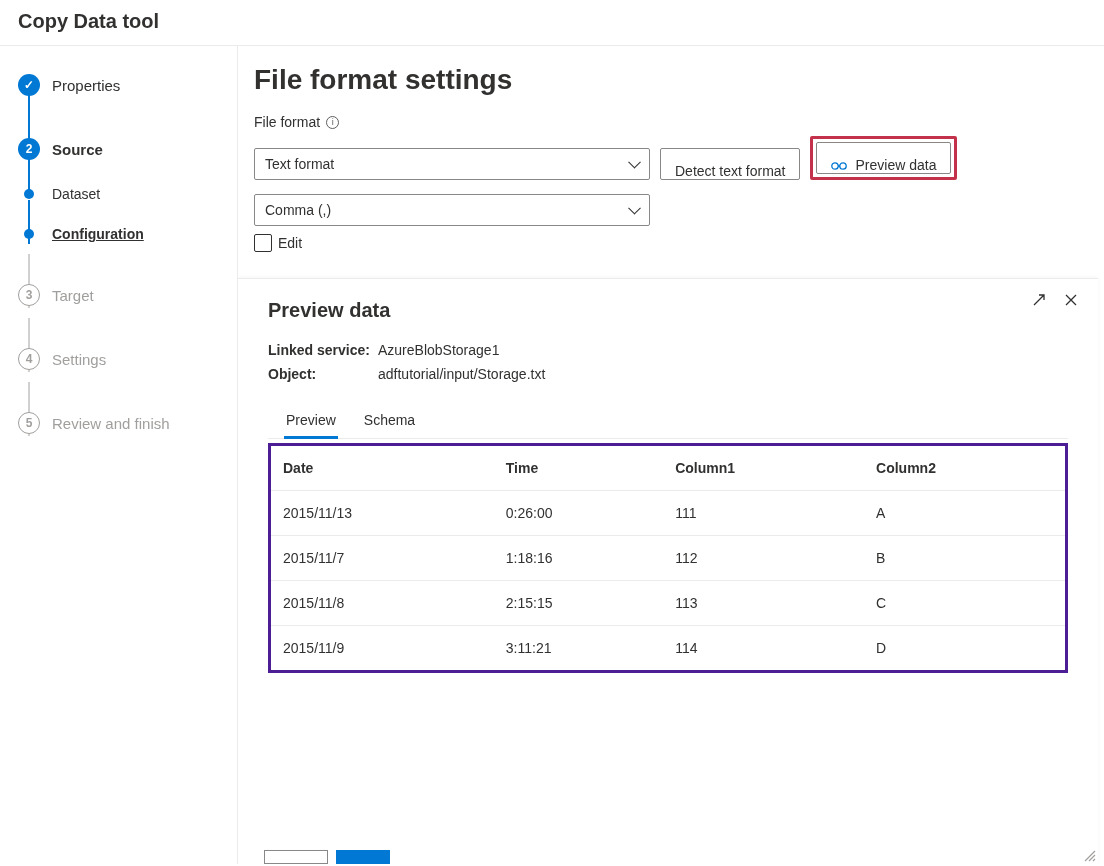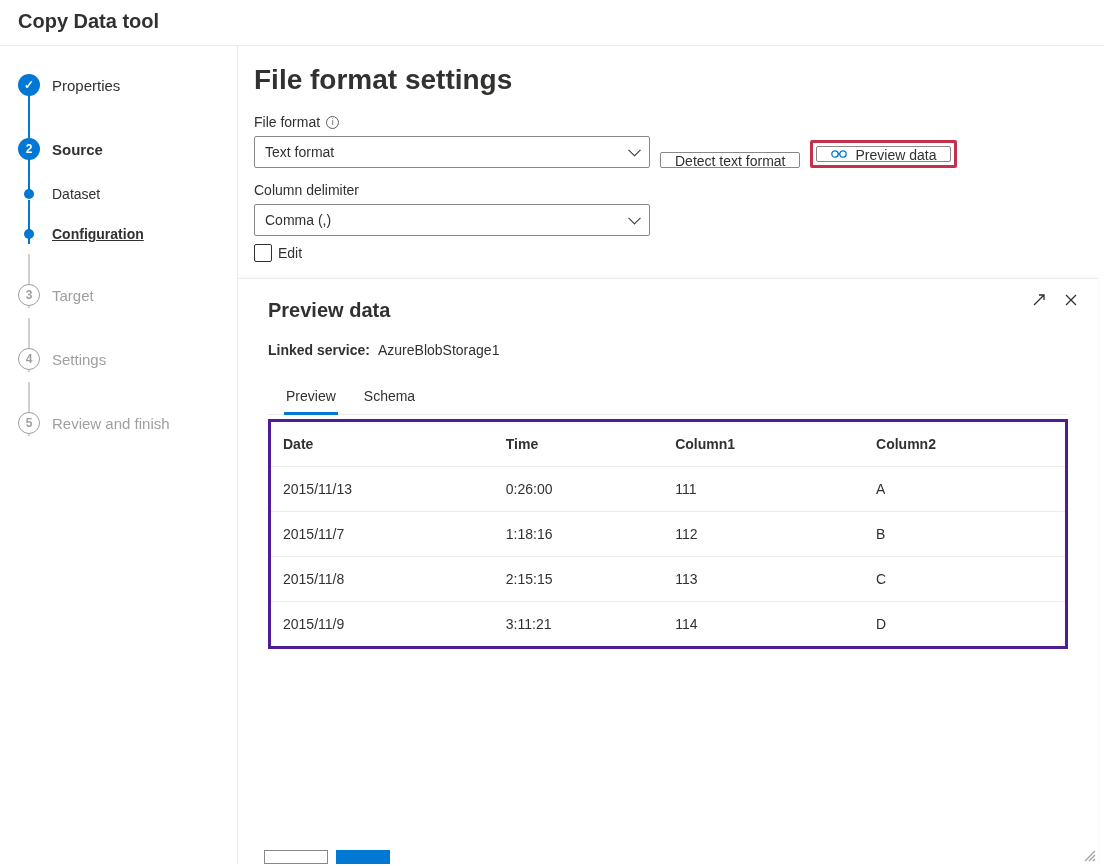--- a/index.html
+++ b/index.html
@@ -107,28 +107,28 @@
     position: absolute;
     right: 10px; top: 50%;
     width: 8px; height: 8px;
     border-right: 1px solid #323130;
     border-bottom: 1px solid #323130;
     transform: translateY(-70%) rotate(45deg);
   }
   .select.file { width: 396px; }
   .select.delim { width: 396px; }
   .btn {
-    height: 16px;
+    height: 32px;
     border: 1px solid #8a8886;
     border-radius: 2px;
     background: #fff;
     padding: 0 14px;
     font-size: 14px;
     display: inline-flex;
-    align-items: flex-start;
+    align-items: flex-end;
     gap: 8px;
     cursor: pointer;
     color: #323130;
   }
   .btn .glasses-icon { color: #0078d4; font-size: 14px; line-height: 1; }
   .highlight {
     border: 3px solid #c4314b;
     border-radius: 2px;
     padding: 3px;
     display: inline-flex;
@@ -277,23 +277,20 @@
                   <path d="M7 5 h2" stroke="#0078d4" stroke-width="1.3"></path>
                 </svg>
             </span>
             <span>Preview data</span>
           </button>
         </span>
       </div>
     </div>
 
     <div class="field-row">
-      <div class="field-label">
-        <span>Column delimiter</span>
-      </div>
       <div class="select delim">
         <span>Comma (,)</span>
       </div>
       <div class="edit-row">
         <span class="checkbox"></span>
         <span>Edit</span>
       </div>
     </div>
 
     <section class="panel">
@@ -310,20 +307,24 @@
               </svg>
           </span>
         </div>
 
         <h3 class="panel-title">Preview data</h3>
 
         <div class="meta-row">
           <span class="meta-label">Linked service:</span>
           <span>AzureBlobStorage1</span>
         </div>
+        <div class="meta-row">
+          <span class="meta-label">Object:</span>
+          <span>adftutorial/input/Storage.txt</span>
+        </div>
 
         <div class="tabs">
           <div class="tab active">Preview</div>
           <div class="tab">Schema</div>
         </div>
 
         <div class="table-wrap">
           <table>
             <thead>
               <tr id="thead-row">

